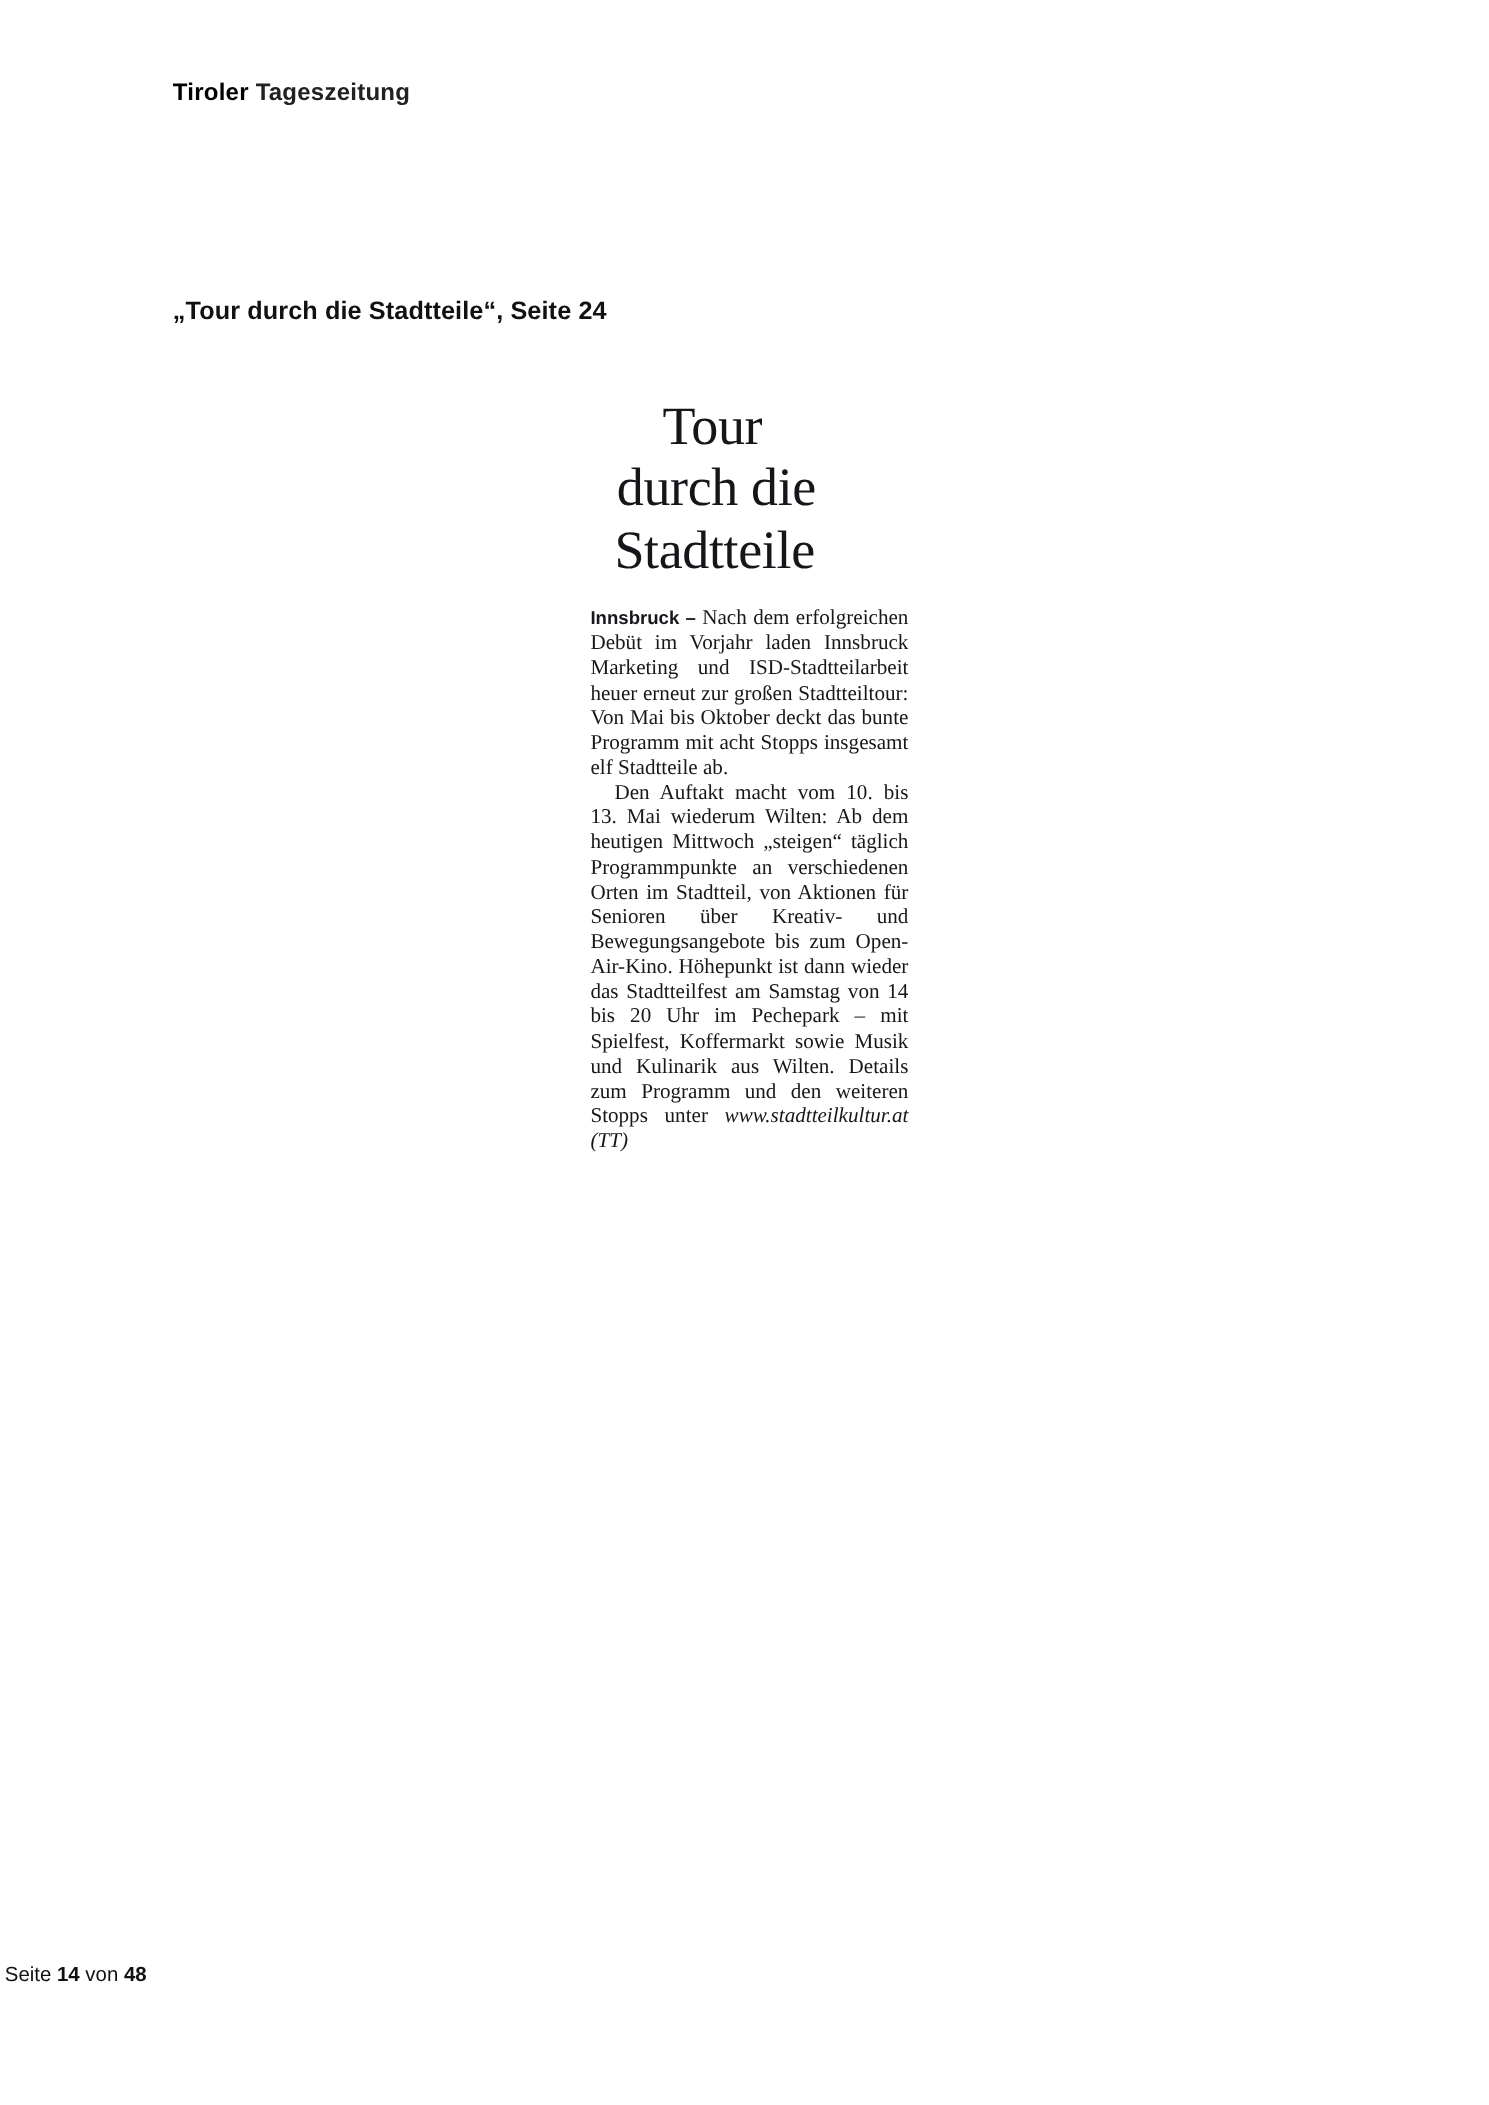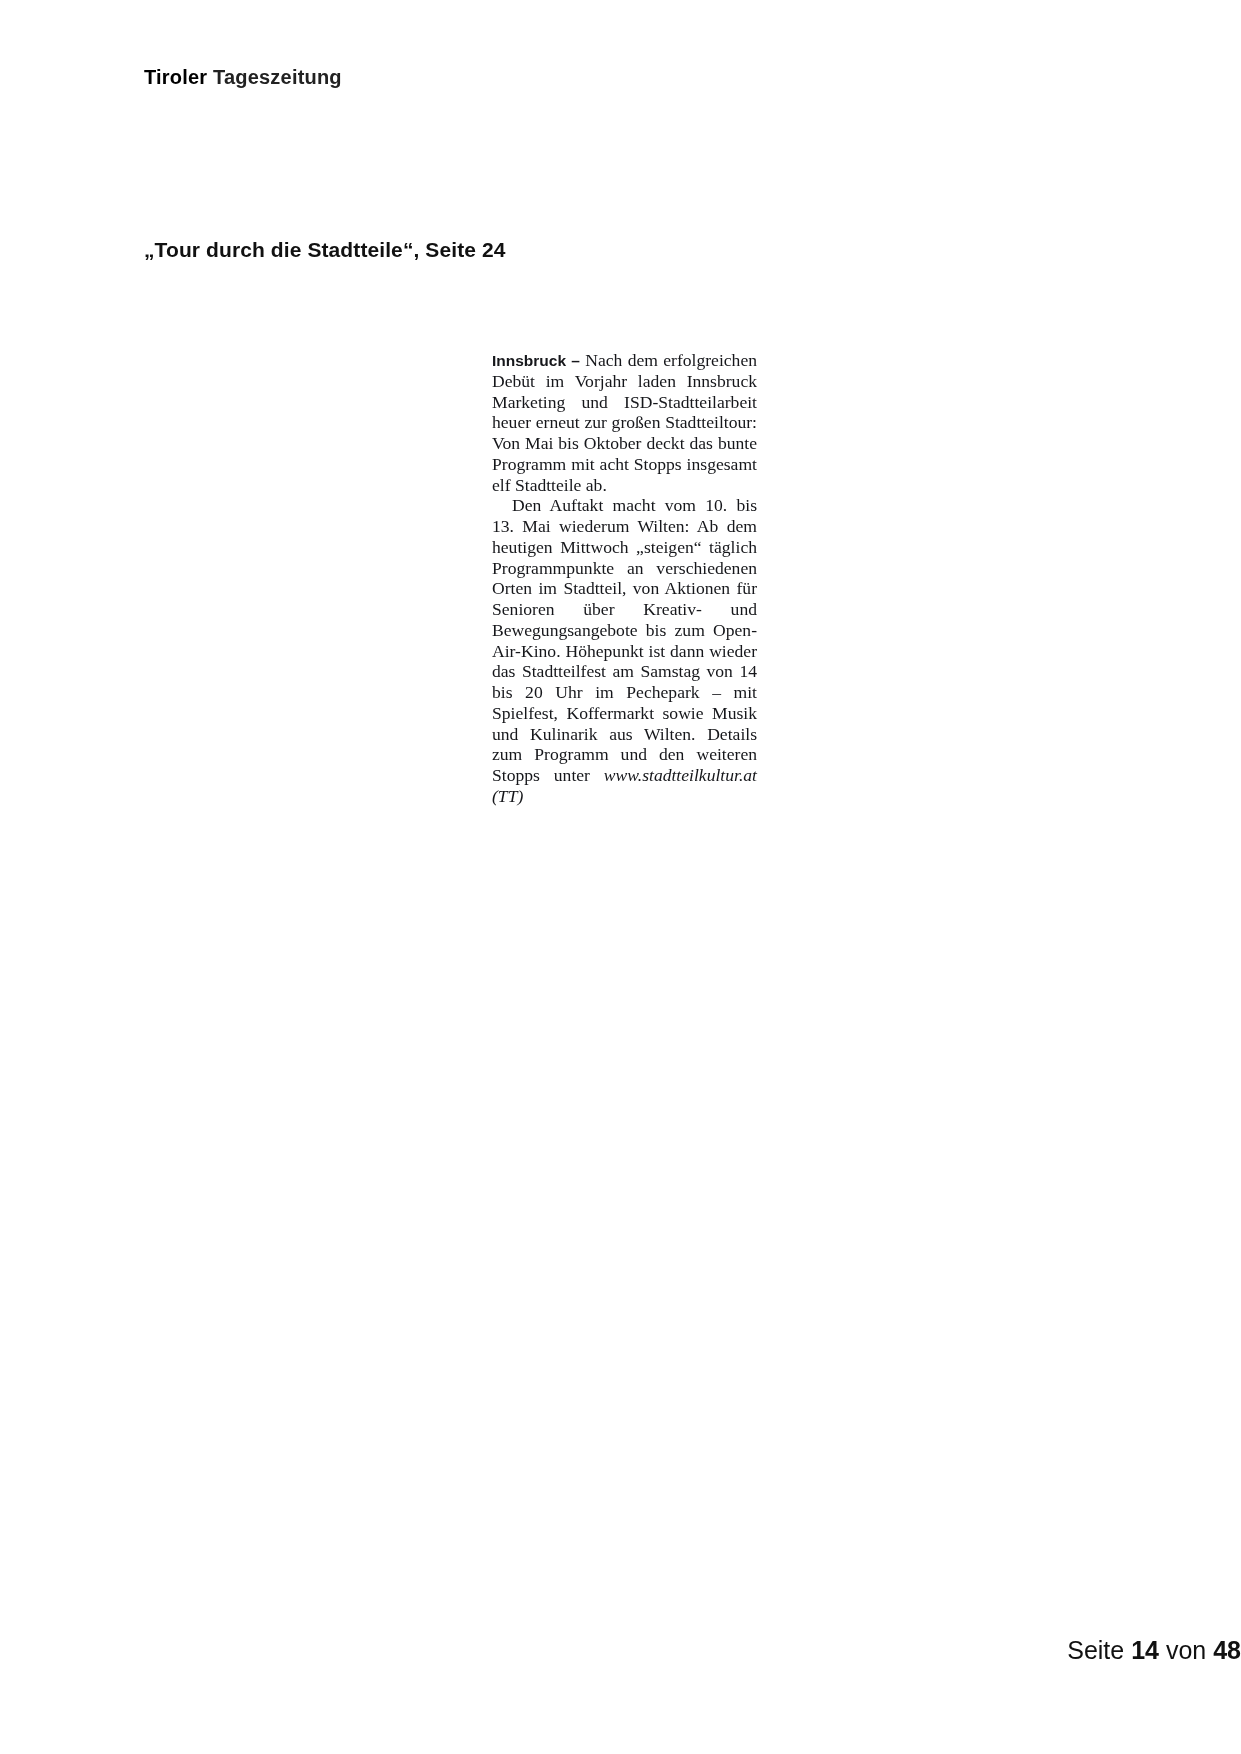--- a/index.html
+++ b/index.html
@@ -31,21 +31,21 @@
   }
   .masthead .brand-light {
     font-weight: bold;
     color: #222;
   }
 
   
   .clip-title {
     position: absolute;
     left: 144px;
-    top: 238px;
+    top: 248px;
     font-size: 21px;
     font-weight: bold;
     color: #111;
     letter-spacing: 0.1px;
     white-space: nowrap;
   }
 
   
   .clipping {
     position: absolute;
@@ -100,22 +100,22 @@
   .clip-body .credit {
     font-style: italic;
   }
 
   
   .footer {
     position: absolute;
     left: 4px;
     right: 0;
     top: 1636px;
-    text-align: right;
-    font-size: 25px;
+    text-align: left;
+    font-size: 17px;
     color: #111;
   }
   .footer .fnum {
     font-weight: bold;
   }
   .footer span {
     display: inline;
   }
 </style>
 </head>
@@ -123,20 +123,25 @@
 
 <div class="masthead">
   <span class="brand-bold">Tiroler</span>
   <span class="brand-light">Tageszeitung</span>
 </div>
 
 <div class="clip-title">„Tour durch die Stadtteile“, Seite 24</div>
 
 <div class="clipping">
 
+  <div class="clip-headline">
+    <span class="hl-line hl-1">Tour</span>
+    <span class="hl-line hl-2">durch die</span>
+    <span class="hl-line hl-3">Stadtteile</span>
+  </div>
 
   <div class="clip-body">
     <p><span class="dateline">Innsbruck –</span><span> Nach dem erfolgreichen Debüt im Vorjahr laden Innsbruck Marketing und ISD-Stadtteilarbeit heuer erneut zur großen Stadtteiltour: Von Mai bis Oktober deckt das bunte Programm mit acht Stopps insgesamt elf Stadtteile ab.</span></p>
     <p><span>Den Auftakt macht vom 10. bis 13. Mai wiederum Wilten: Ab dem heutigen Mittwoch „steigen“ täglich Programmpunkte an verschiedenen Orten im Stadtteil, von Aktionen für Senioren über Kreativ- und Bewegungsangebote bis zum Open-Air-Kino. Höhepunkt ist dann wieder das Stadtteilfest am Samstag von 14 bis 20 Uhr im Pechepark – mit Spielfest, Koffermarkt sowie Musik und Kulinarik aus Wilten. Details zum Programm und den weiteren Stopps unter </span><span class="url-italic">www.stadtteilkultur.at</span><span class="credit"> (TT)</span></p>
   </div>
 
 </div>
 
 <div class="footer">
   <span>Seite</span>

